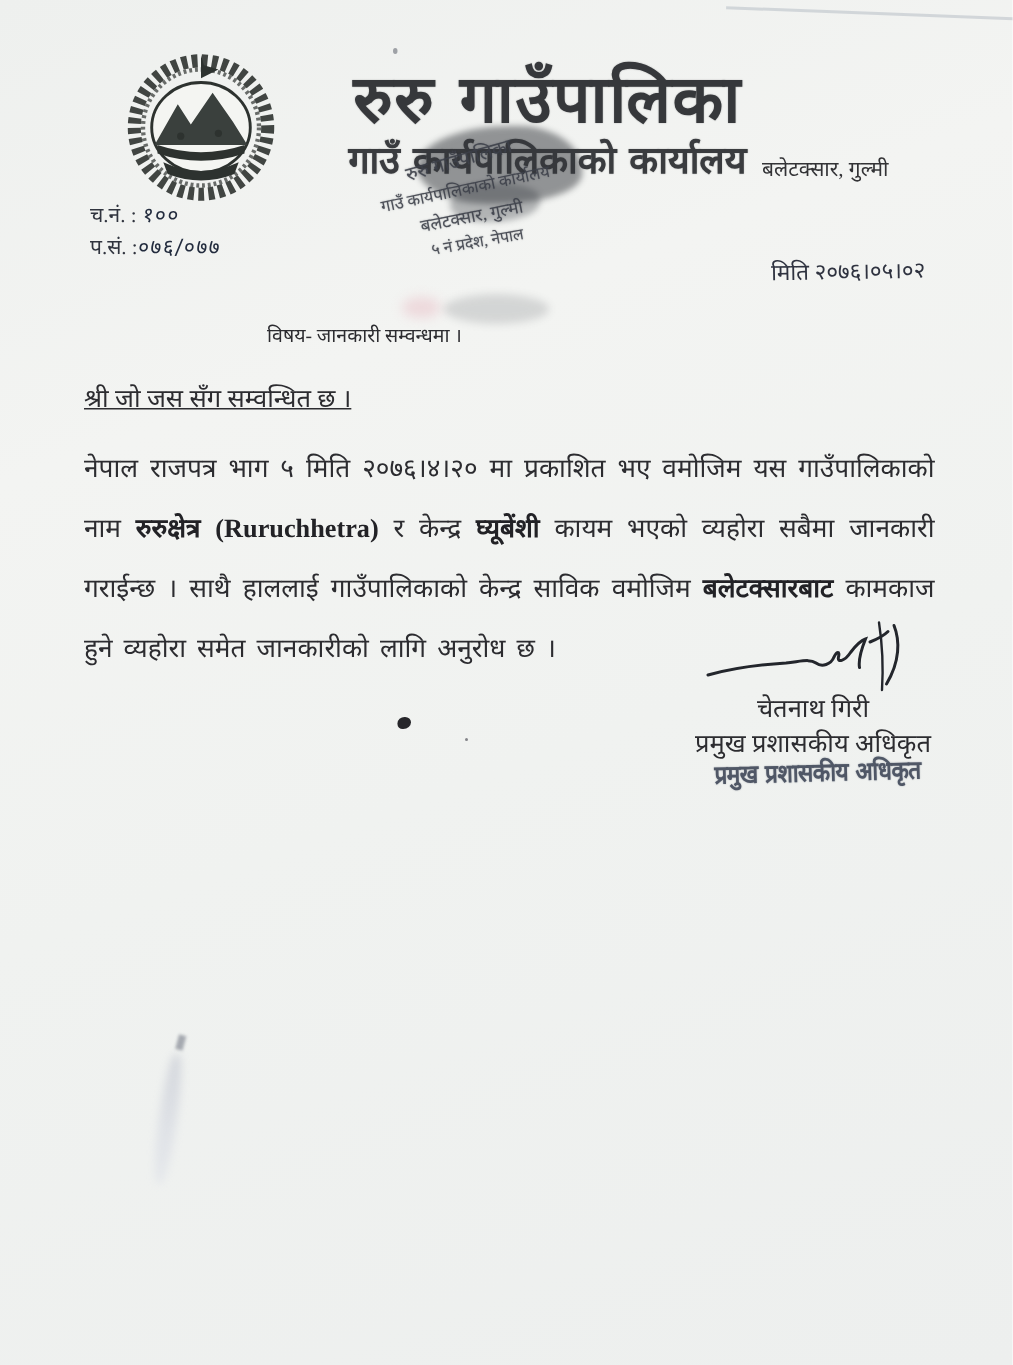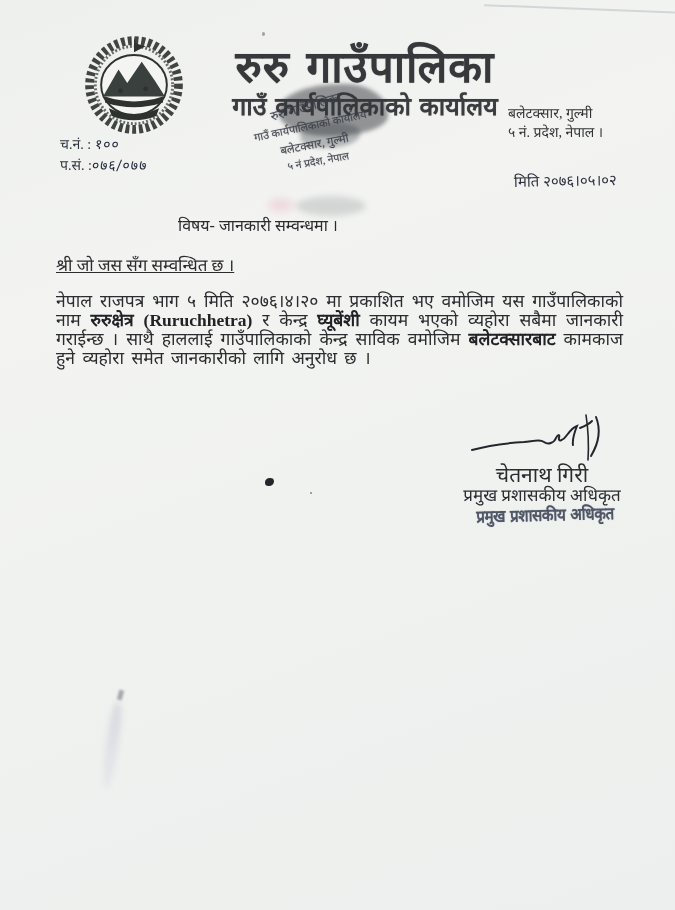--- a/index.html
+++ b/index.html
@@ -49,29 +49,29 @@
   .seal-l2{font-size:11px;margin-top:3px;transform:rotate(1deg);}
   .seal-l3{font-size:11.5px;margin-top:4px;transform:rotate(2deg);}
   .seal-l4{font-size:10.5px;margin-top:3px;transform:rotate(3deg);}
   .seal-blob{left:278px;top:84px;width:110px;height:52px;background:#33363b;opacity:.5;filter:blur(2px);
              border-radius:60% 40% 55% 45%/55% 60% 40% 50%;}
   .seal-blob2{left:300px;top:122px;width:60px;height:26px;background:#3a3e44;opacity:.35;filter:blur(2px);
              border-radius:50% 50% 60% 40%/60% 40% 55% 45%;}
   .seal-trail{left:296px;top:196px;width:70px;height:20px;background:#4a4e55;opacity:.18;filter:blur(3px);border-radius:50%;}
 
   
-  .subject{left:178px;top:214px;font-size:16px;color:#2c2c30;white-space:nowrap;}
+  .subject{left:178px;top:214px;font-size:13px;color:#2c2c30;white-space:nowrap;}
   .salutation{left:56px;top:253px;font-size:17px;color:#2c2c30;white-space:nowrap;text-decoration:underline;}
-  .body-par{left:56px;top:292px;width:567px;font-size:17.5px;line-height:19px;
+  .body-par{left:56px;top:292px;width:567px;font-size:17.5px;line-height:40px;
             text-align:justify;color:#2c2c30;word-spacing:3px;margin:0;}
   .body-par b{color:#222226;}
 
   
   .sig-svg{left:468px;top:414px;}
-  .sig-name{left:452px;top:460px;width:180px;text-align:center;font-size:21px;color:#2c2c30;white-space:nowrap;}
+  .sig-name{left:452px;top:460px;width:180px;text-align:center;font-size:17px;color:#2c2c30;white-space:nowrap;}
   .sig-title{left:432px;top:483px;width:220px;text-align:center;font-size:17px;color:#2c2c30;white-space:nowrap;}
   .sig-stamp{left:440px;top:504px;width:210px;text-align:center;
              font-family:"DejaVu Sans","Liberation Sans",sans-serif;font-weight:700;
              font-size:15px;color:#3a4254;opacity:.88;transform:rotate(-1.5deg) scaleY(1.12);
              letter-spacing:-.3px;white-space:nowrap;text-shadow:0 0 1px rgba(58,66,84,.5);}
 </style>
 </head>
 <body>
 
 <div class="abs scan-edge-top"></div>
@@ -94,21 +94,20 @@
   </svg>
 </div>
 
 <div class="abs title-block">
   <div class="muni-name">रुरु गाउँपालिका</div>
   <div class="office-name">गाउँ कार्यपालिकाको कार्यालय</div>
 </div>
 
 <div class="abs addr-block">
   <div class="addr-line">बलेटक्सार, गुल्मी</div>
-  <div class="addr-line">५ नं. प्रदेश, नेपाल ।</div>
 </div>
 <div class="abs date-line"><span>मिति</span> <span>२०७६।०५।०२</span></div>
 
 <div class="abs refs">
   <div><span>च.नं. :</span> <span class="hand">१००</span></div>
   <div><span>प.सं. :</span><span class="hand">०७६/०७७</span></div>
 </div>
 
 <div class="abs seal-blob"></div>
 <div class="abs seal-blob2"></div>

